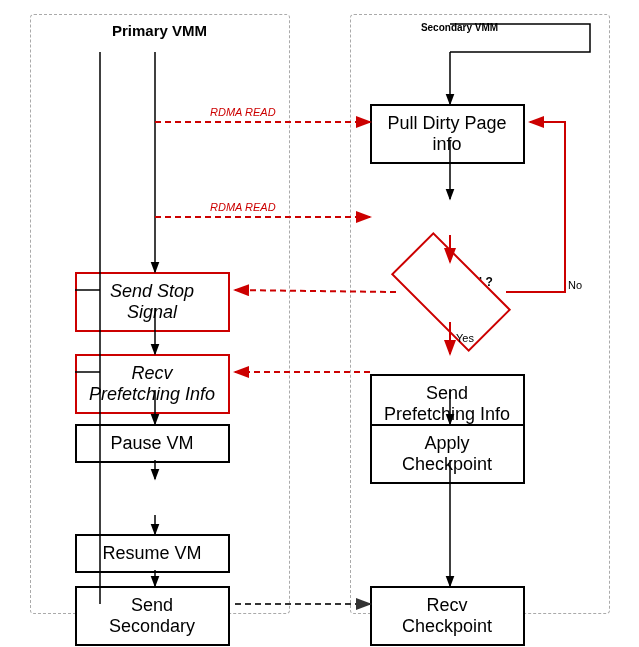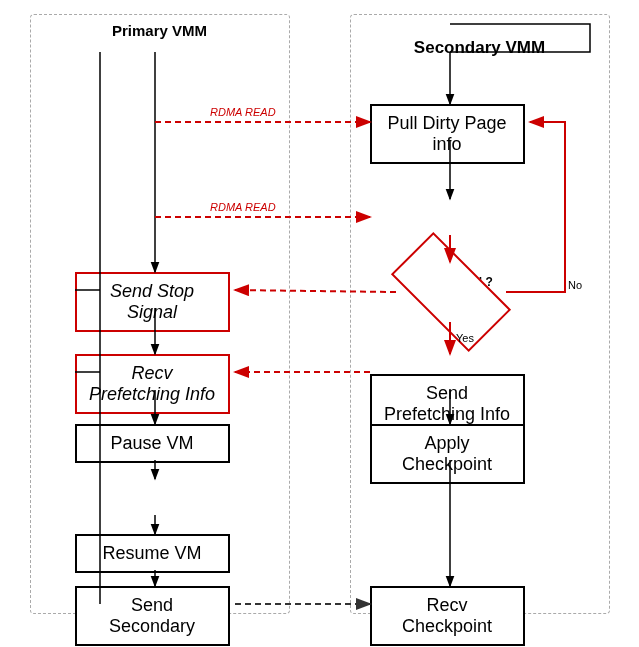--- a/index.html
+++ b/index.html
@@ -62,21 +62,21 @@
 <body>
 
 <div class="diagram-container">
   <div style="position:relative; width:600px; height:610px;">
 
     <div style="position:absolute; left:10px; top:0; width:260px; height:600px; border:1.5px dashed #aaa; border-radius:4px;"></div>
 
     <div style="position:absolute; left:330px; top:0; width:260px; height:600px; border:1.5px dashed #aaa; border-radius:4px;"></div>
 
     <div style="position:absolute; left:10px; top:8px; width:260px; text-align:center; font-size:15px; font-weight:bold;">Primary VMM</div>
-    <div style="position:absolute; left:330px; top:8px; width:260px; text-align:center; font-size:17px; font-weight:bold;margin-top:16px;">Secondary VMM</div>
+    <div style="position:absolute; left:310px; top:8px; width:260px; text-align:center; font-size:10px; font-weight:bold;">Secondary VMM</div>
 
     <div style="position:absolute; left:55px; top:258px; width:160px;">
       <div class="box box-red">Send Stop Signal</div>
     </div>
 
     <div style="position:absolute; left:55px; top:340px; width:160px;">
       <div class="box box-red">Recv Prefetching Info</div>
     </div>
 
     <div style="position:absolute; left:55px; top:410px; width:160px;">

